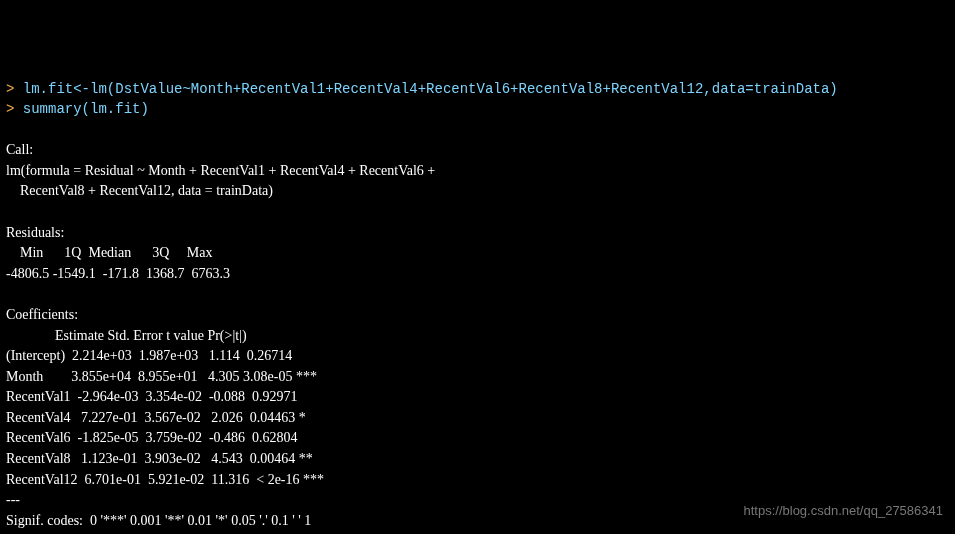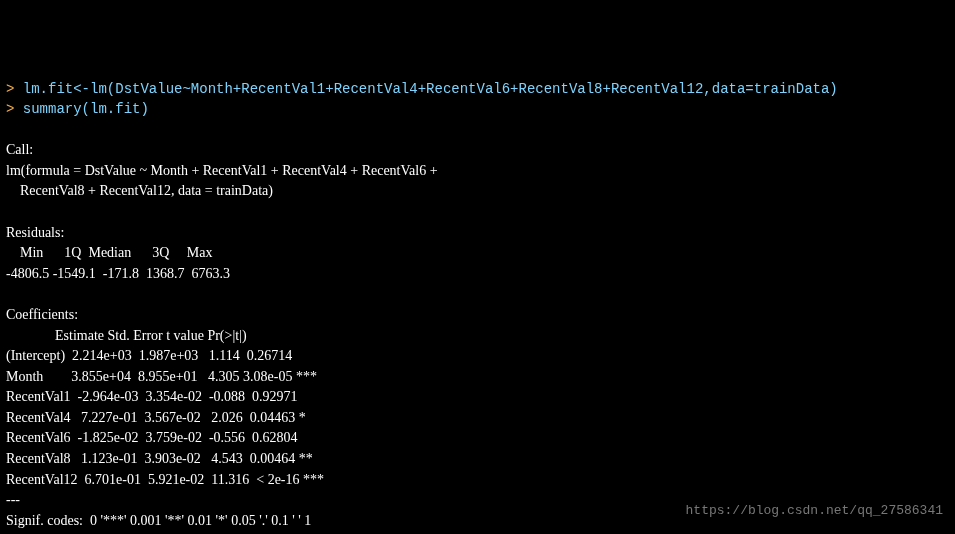--- a/index.html
+++ b/index.html
@@ -29,47 +29,47 @@
     .output {
       color: #ffffff;
       font-family: Liberation Serif, serif;
     }
     .watermark {
       position: absolute;
       right: 12px;
       bottom: 14px;
       color: #777777;
       font-size: 13px;
-      font-family: Liberation Mono, monospace;
+      font-family: Liberation Sans, sans-serif;
       white-space: nowrap;
     }
   </style>
 </head>
 <body>
 
 
 
 <div><span class="prompt">&gt; </span><span class="command">lm.fit&lt;-lm(DstValue~Month+RecentVal1+RecentVal4+RecentVal6+RecentVal8+RecentVal12,data=trainData)</span>
 <span class="prompt">&gt; </span><span class="command">summary(lm.fit)</span>
 <span class="output"></span>
 <span class="output">Call:</span>
-<span class="output">lm(formula = DstValue ~ Month + RecentVal1 + RecentVal4 + RecentVal6 + </span>
+<span class="output">lm(formula = Residual ~ Month + RecentVal1 + RecentVal4 + RecentVal6 + </span>
 <span class="output">    RecentVal8 + RecentVal12, data = trainData)</span>
 <span class="output"></span>
 <span class="output">Residuals:</span>
 <span class="output">    Min      1Q  Median      3Q     Max </span>
 <span class="output">-4806.5 -1549.1  -171.8  1368.7  6763.3 </span>
 <span class="output"></span>
 <span class="output">Coefficients:</span>
 <span class="output">              Estimate Std. Error t value Pr(&gt;|t|)    </span>
 <span class="output">(Intercept)  2.214e+03  1.987e+03   1.114  0.26714    </span>
 <span class="output">Month        3.855e+04  8.955e+01   4.305 3.08e-05 ***</span>
 <span class="output">RecentVal1  -2.964e-03  3.354e-02  -0.088  0.92971    </span>
 <span class="output">RecentVal4   7.227e-01  3.567e-02   2.026  0.04463 *  </span>
-<span class="output">RecentVal6  -1.825e-02  3.759e-02  -0.556  0.62804    </span>
+<span class="output">RecentVal6  -1.825e-05  3.759e-02  -0.486  0.62804    </span>
 <span class="output">RecentVal8   1.123e-01  3.903e-02   4.543  0.00464 ** </span>
 <span class="output">RecentVal12  6.701e-01  5.921e-02  11.316  &lt; 2e-16 ***</span>
 <span class="output">---</span>
 <span class="output">Signif. codes:  0 '***' 0.001 '**' 0.01 '*' 0.05 '.' 0.1 ' ' 1</span>
 <span class="output"></span>
 <span class="output">Residual standard error: 1989 on 143 degrees of freedom</span>
 
 </div>
 
 <div class="watermark">https://blog.csdn.net/qq_27586341</div>

